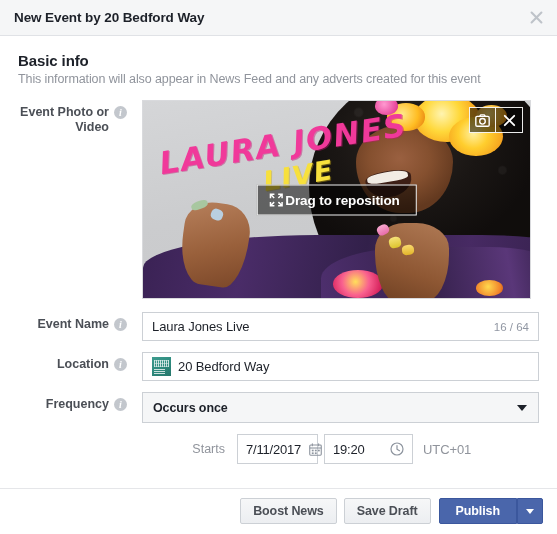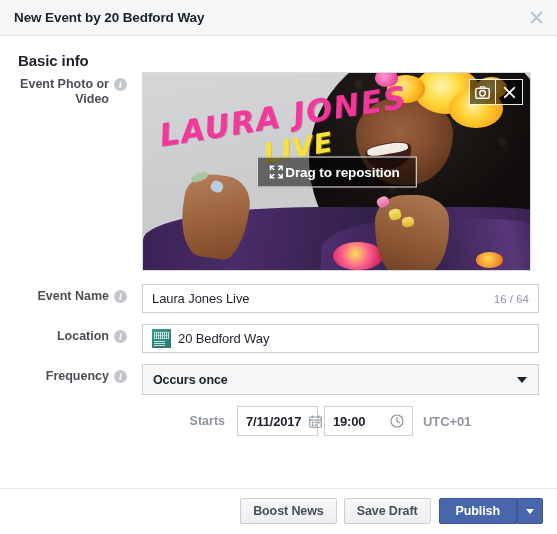--- a/index.html
+++ b/index.html
@@ -393,21 +393,20 @@
     border-right: 5px solid transparent;
     border-top: 6px solid #1d2129;
   }
 
   
   .starts-row {
     display: flex;
     align-items: center;
     margin-top: 5px;
     margin-bottom: 12px;
-    font-weight: bold;
   }
   .starts-label {
     width: 219px;
     flex: 0 0 219px;
     text-align: right;
     padding-right: 12px;
     font-size: 12.5px;
     color: #90949c;
   }
   .dt-field {
@@ -493,20 +492,21 @@
     <div class="dlg-close">
       <svg width="13" height="13" viewBox="0 0 13 13" aria-hidden="true">
         <path d="M1.6 1.6 L11.4 11.4 M11.4 1.6 L1.6 11.4" stroke="currentColor" stroke-width="2.1" stroke-linecap="round"></path>
       </svg>
     </div>
   </div>
 
   <div class="dlg-body">
 
     <div class="section-title">Basic info</div>
+    <div class="section-sub">This information will also appear in News Feed and any adverts created for this event</div>
 
     <div class="frow">
       <div class="flabel">
         <div style="text-align:right;">
           <span class="flabel-text">Event Photo or</span><br>
           <span class="flabel-text">Video</span>
         </div>
         <span class="info-icon">i</span>
       </div>
       <div class="finput-wrap">
@@ -616,21 +616,21 @@
             <path d="M3.6 0.8 V3 M10.4 0.8 V3" stroke="currentColor" stroke-width="1.2" stroke-linecap="round"></path>
             <rect x="3" y="7.2" width="2" height="1.8" fill="currentColor"></rect>
             <rect x="6.3" y="7.2" width="2" height="1.8" fill="currentColor"></rect>
             <rect x="9.6" y="7.2" width="2" height="1.8" fill="currentColor"></rect>
             <rect x="3" y="10.1" width="2" height="1.8" fill="currentColor"></rect>
             <rect x="6.3" y="10.1" width="2" height="1.8" fill="currentColor"></rect>
           </svg>
         </span>
       </div>
       <div class="dt-field dt-time">
-        <span class="dtval">19:00</span>
+        <span class="dtval">19:20</span>
         <span class="dticon">
           <svg width="14" height="14" viewBox="0 0 14 14" aria-hidden="true">
             <circle cx="7" cy="7" r="6" fill="none" stroke="currentColor" stroke-width="1.2"></circle>
             <path d="M7 3.6 V7.2 L9.5 8.7" fill="none" stroke="currentColor" stroke-width="1.2" stroke-linecap="round" stroke-linejoin="round"></path>
           </svg>
         </span>
       </div>
       <div class="tz">UTC+01</div>
     </div>
 

